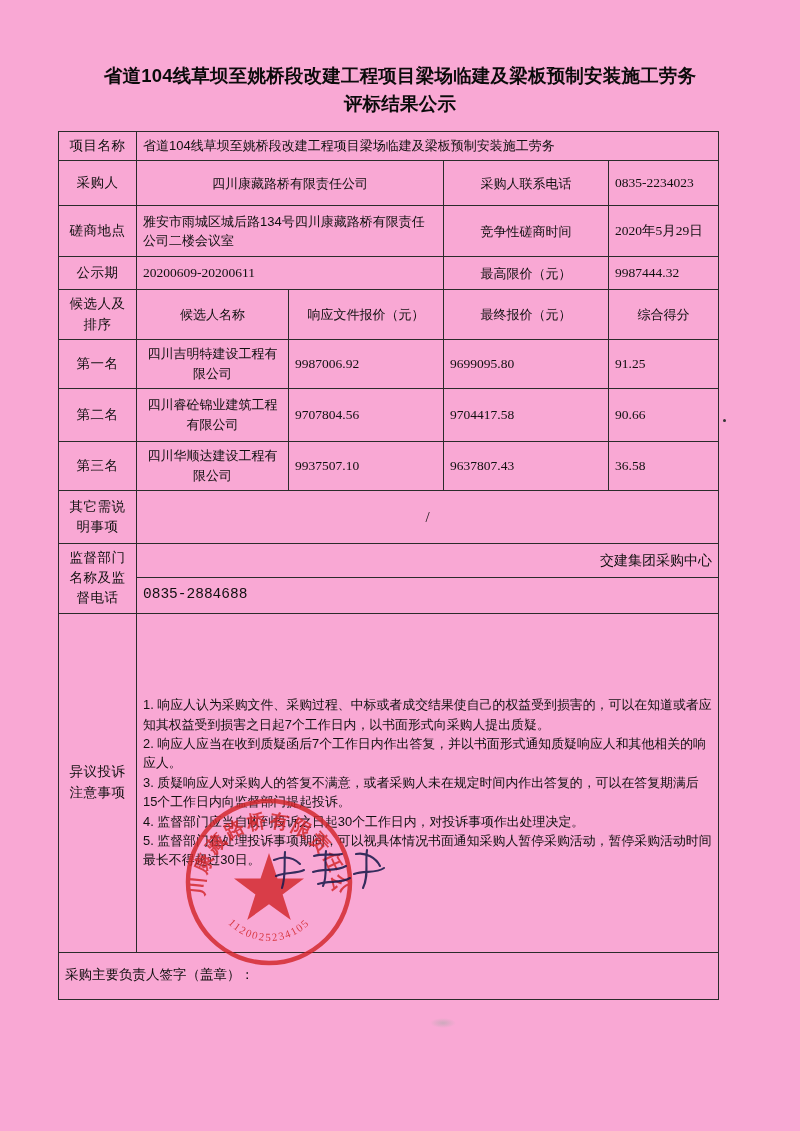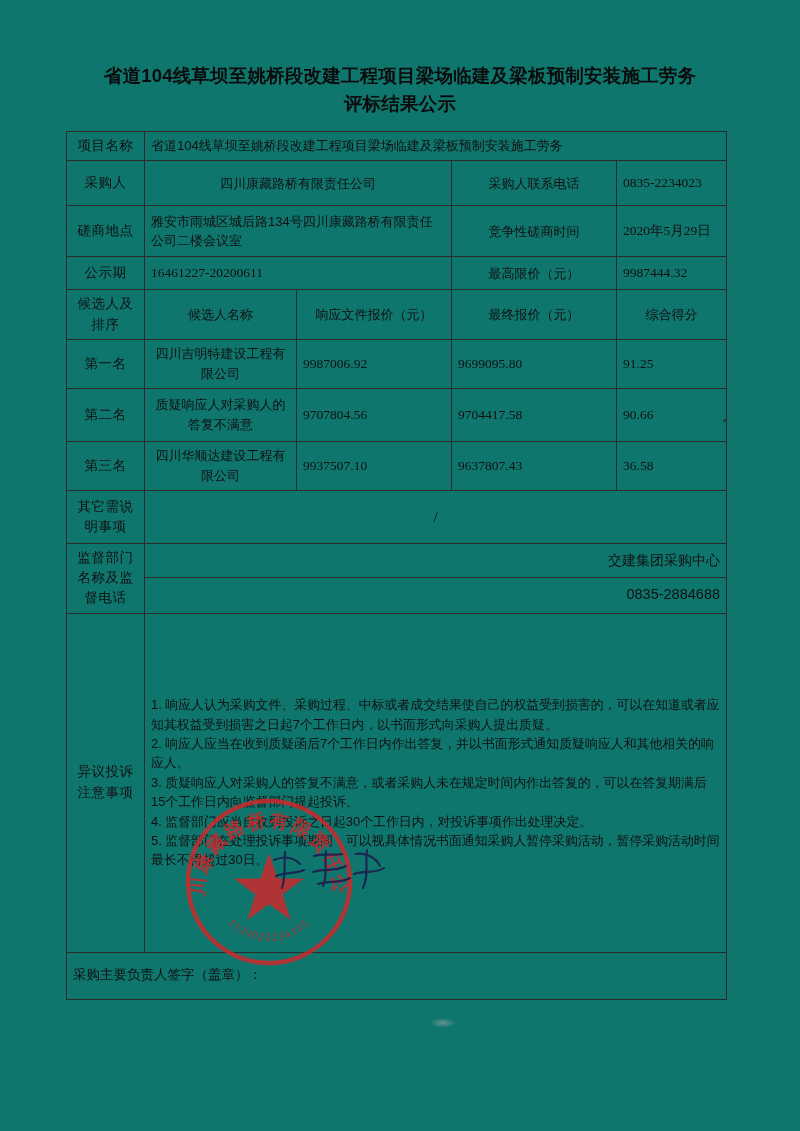--- a/index.html
+++ b/index.html
@@ -13,37 +13,37 @@
     position: relative;
     font-family: "Liberation Sans", sans-serif;
     color: #101010;
     overflow: hidden;
   }
   .page {
     position: absolute;
     left: 0; top: 0;
     width: 800px;
     height: 1131px;
-    background: #0f766e;
+    background: #f9a8d4;
   }
   .title {
     position: absolute;
     left: 70px;
     top: 62px;
     width: 660px;
     text-align: center;
     font-size: 18.5px;
     font-weight: bold;
     line-height: 1.5;
     letter-spacing: 0.2px;
     color: #0b0b0b;
   }
   table.main {
     position: absolute;
-    left: 66px;
+    left: 58px;
     top: 131px;
     width: 660px;
     border-collapse: collapse;
     table-layout: fixed;
     font-size: 13px;
     border-radius: 9px;
   }
   table.main td {
     border: 1px solid #2b2b2b;
     padding: 4px 6px;
@@ -66,22 +66,22 @@
     text-align: center;
     font-size: 13px;
   }
   .dept {
     text-align: right;
     font-size: 14px;
     padding-top: 12px;
     padding-bottom: 12px;
   }
   .tel {
-    text-align: right;
-    font-family: Liberation Sans, sans-serif;
+    text-align: left;
+    font-family: Liberation Mono, monospace;
     font-size: 14.5px;
     padding-top: 12px;
     padding-bottom: 12px;
   }
   .notes {
     font-size: 12.9px;
     line-height: 1.85;
     text-align: left;
     padding: 8px 10px 8px 8px;
   }
@@ -170,21 +170,21 @@
 
       <tr>
         <td class="lbl">磋商地点</td>
         <td class="lft" colspan="2" style="height:42px">雅安市雨城区城后路134号四川康藏路桥有限责任公司二楼会议室</td>
         <td class="ctr" colspan="2">竞争性磋商时间</td>
         <td class="num">2020年5月29日</td>
       </tr>
 
       <tr>
         <td class="lbl">公示期</td>
-        <td class="num" colspan="2" style="height:24px">16461227-20200611</td>
+        <td class="num" colspan="2" style="height:24px">20200609-20200611</td>
         <td class="ctr" colspan="2">最高限价（元）</td>
         <td class="num">9987444.32</td>
       </tr>
 
       <tr>
         <td class="lbl">
           <span>候选人及</span><br>
           <span>排序</span>
         </td>
         <td class="hdr">候选人名称</td>
@@ -196,21 +196,21 @@
       <tr>
         <td class="lbl" style="height:40px">第一名</td>
         <td class="ctr">四川吉明特建设工程有限公司</td>
         <td class="num">9987006.92</td>
         <td class="num" colspan="2">9699095.80</td>
         <td class="num">91.25</td>
       </tr>
 
       <tr>
         <td class="lbl" style="height:44px">第二名</td>
-        <td class="ctr">质疑响应人对采购人的答复不满意</td>
+        <td class="ctr">四川睿砼锦业建筑工程有限公司</td>
         <td class="num">9707804.56</td>
         <td class="num" colspan="2">9704417.58</td>
         <td class="num">90.66</td>
       </tr>
 
       <tr>
         <td class="lbl" style="height:40px">第三名</td>
         <td class="ctr">四川华顺达建设工程有限公司</td>
         <td class="num">9937507.10</td>
         <td class="num" colspan="2">9637807.43</td>

